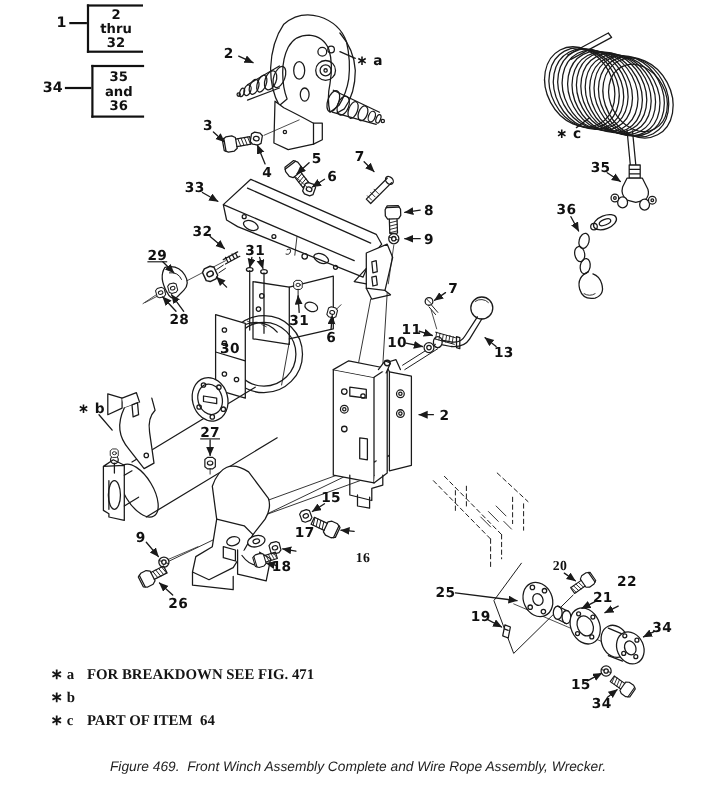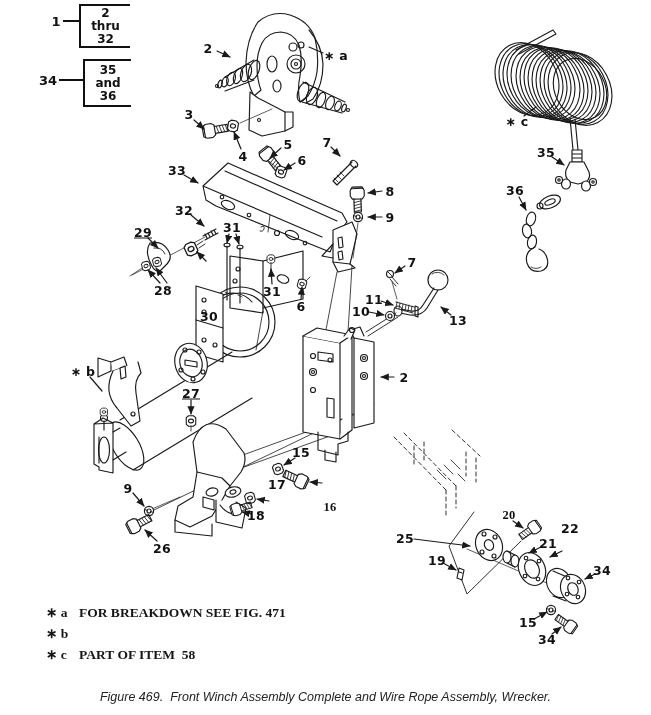--- a/index.html
+++ b/index.html
@@ -415,18 +415,18 @@
 
   <div class="legend-row" style="left:46px;top:604px;">
     <span class="legend-star">∗ a</span>
     <span>FOR BREAKDOWN SEE FIG. 471</span>
   </div>
   <div class="legend-row" style="left:46px;top:625px;">
     <span class="legend-star">∗ b</span>
   </div>
   <div class="legend-row" style="left:46px;top:646px;">
     <span class="legend-star">∗ c</span>
-    <span>PART OF ITEM  58</span>
+    <span>PART OF ITEM  64</span>
   </div>
 
   <div class="caption">Figure 469.  Front Winch Assembly Complete and Wire Rope Assembly, Wrecker.</div>
 
 </div>
 
 </body></html>

